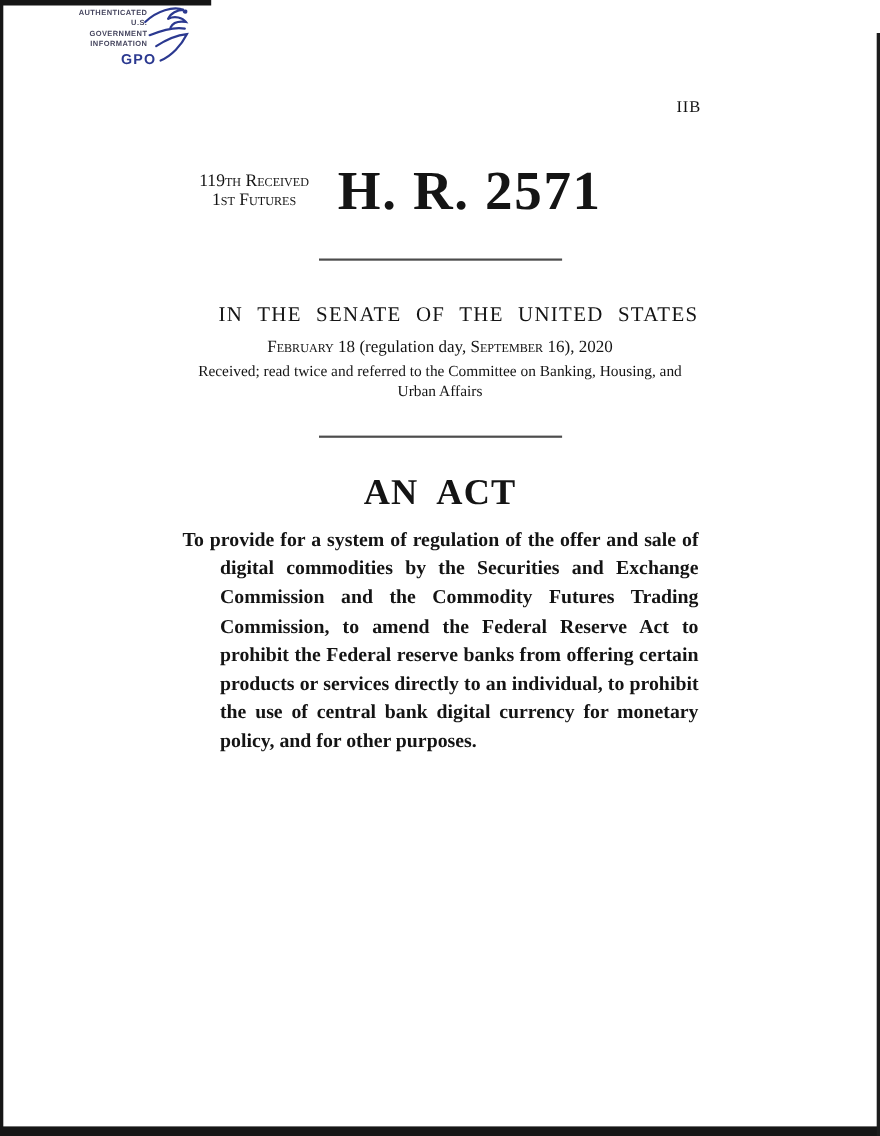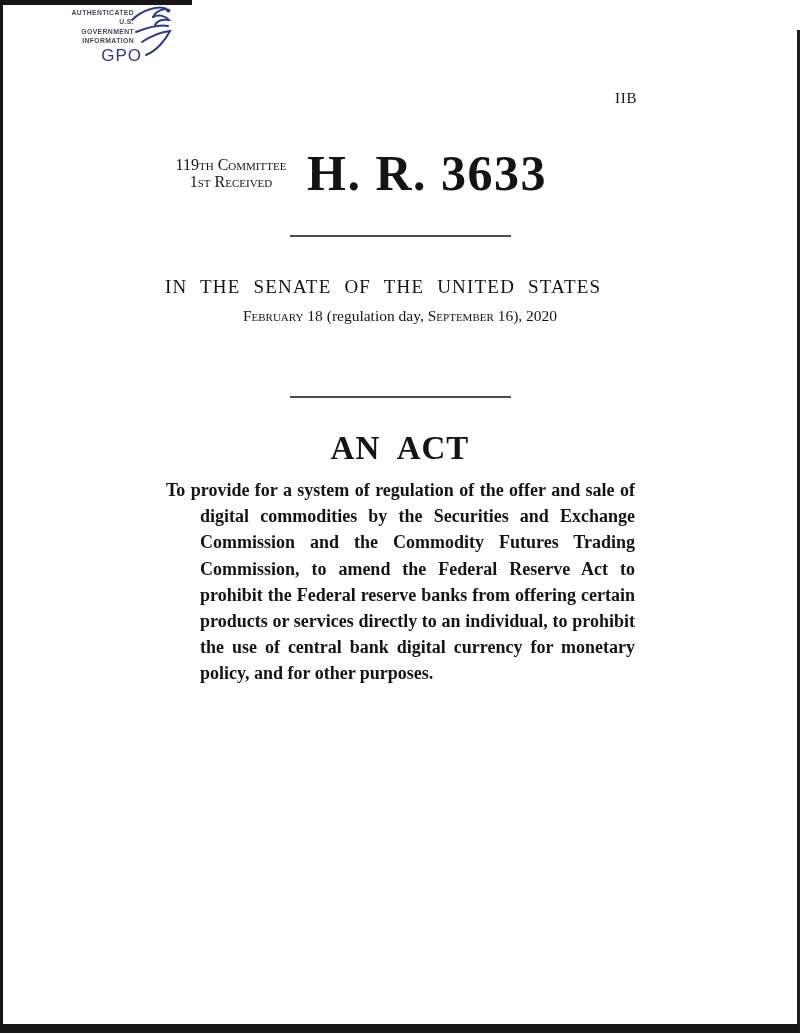--- a/index.html
+++ b/index.html
@@ -18,21 +18,21 @@
   .stamp { position:absolute; left:66px; top:8px; width:110px; }
   .stamp-lines {
     width:68px; text-align:right;
     font-family:"Liberation Sans", sans-serif;
     font-size:6.8px; line-height:9.3px; letter-spacing:0.4px;
     color:#474760; font-weight:bold;
   }
   .gpo-word {
     width:76px; text-align:right; margin-top:1px;
     font-family:"Liberation Sans", sans-serif;
-    font-size:17px; font-weight:normal; letter-spacing:1px; color:#2b3990;
+    font-size:13px; font-weight:bold; letter-spacing:1px; color:#2b3990;
   }
   .eagle { position:absolute; left:60px; top:-4px; }
 
   .calendar-code {
     position:absolute; left:615px; top:90px;
     font-size:15px; letter-spacing:0.8px;
   }
 
   .congress-block {
     position:absolute; left:162px; top:157px; width:138px;
@@ -42,21 +42,21 @@
   .bill-number {
     position:absolute; left:307px; top:144px;
     font-size:50px; font-weight:bold; letter-spacing:1.5px;
   }
 
   .rule { position:absolute; left:290px; width:221px; height:2px; background:#4d4d4d; }
   .rule-1 { top:235px; }
   .rule-2 { top:396px; }
 
   .chamber {
-    position:absolute; left:165px; top:276px; width:470px; text-align:left;
+    position:absolute; left:165px; top:276px; width:470px; text-align:right;
     font-size:19px; letter-spacing:1.2px; word-spacing:7px;
   }
   .dateline {
     position:absolute; left:165px; top:307px; width:470px; text-align:center;
     font-size:15.5px;
   }
   .sc { font-variant:small-caps; }
   .referral {
     position:absolute; left:164px; top:330px; width:472px; text-align:center;
     font-size:14px; line-height:17.5px;
@@ -97,32 +97,33 @@
           <path d="M16 38 C 25 32, 34 28, 44 27 C 39 37, 30 47, 20 51"></path>
         </g>
         <path d="M41 5 C 44 4, 45 6, 44 8 C 42 9, 40 8, 40 6 Z" fill="#2b3990"></path>
       </svg>
     </span>
   </div>
 
   <div class="calendar-code">IIB</div>
 
   <div class="congress-block">
-    <div>119th Committee</div>
-    <div>1st Received</div>
+    <div>119th Received</div>
+    <div>1st Futures</div>
   </div>
 
-  <div class="bill-number">H. R. 3633</div>
+  <div class="bill-number">H. R. 2571</div>
 
   <div class="rule rule-1"></div>
 
   <div class="chamber">IN THE SENATE OF THE UNITED STATES</div>
 
   <div class="dateline"><span class="sc">February 18</span><span> (regulation day, </span><span class="sc">September 16</span><span>), 2020</span></div>
 
+  <div class="referral">Received; read twice and referred to the Committee on Banking, Housing, and Urban Affairs</div>
 
   <div class="rule rule-2"></div>
 
   <div class="act-heading">AN ACT</div>
 
   <div class="long-title">To provide for a system of regulation of the offer and sale of digital commodities by the Securities and Exchange Commission and the Commodity Futures Trading Commission, to amend the Federal Reserve Act to prohibit the Federal reserve banks from offering certain products or services directly to an individual, to prohibit the use of central bank digital currency for monetary policy, and for other purposes.</div>
 
 </div>
 
 </body></html>

